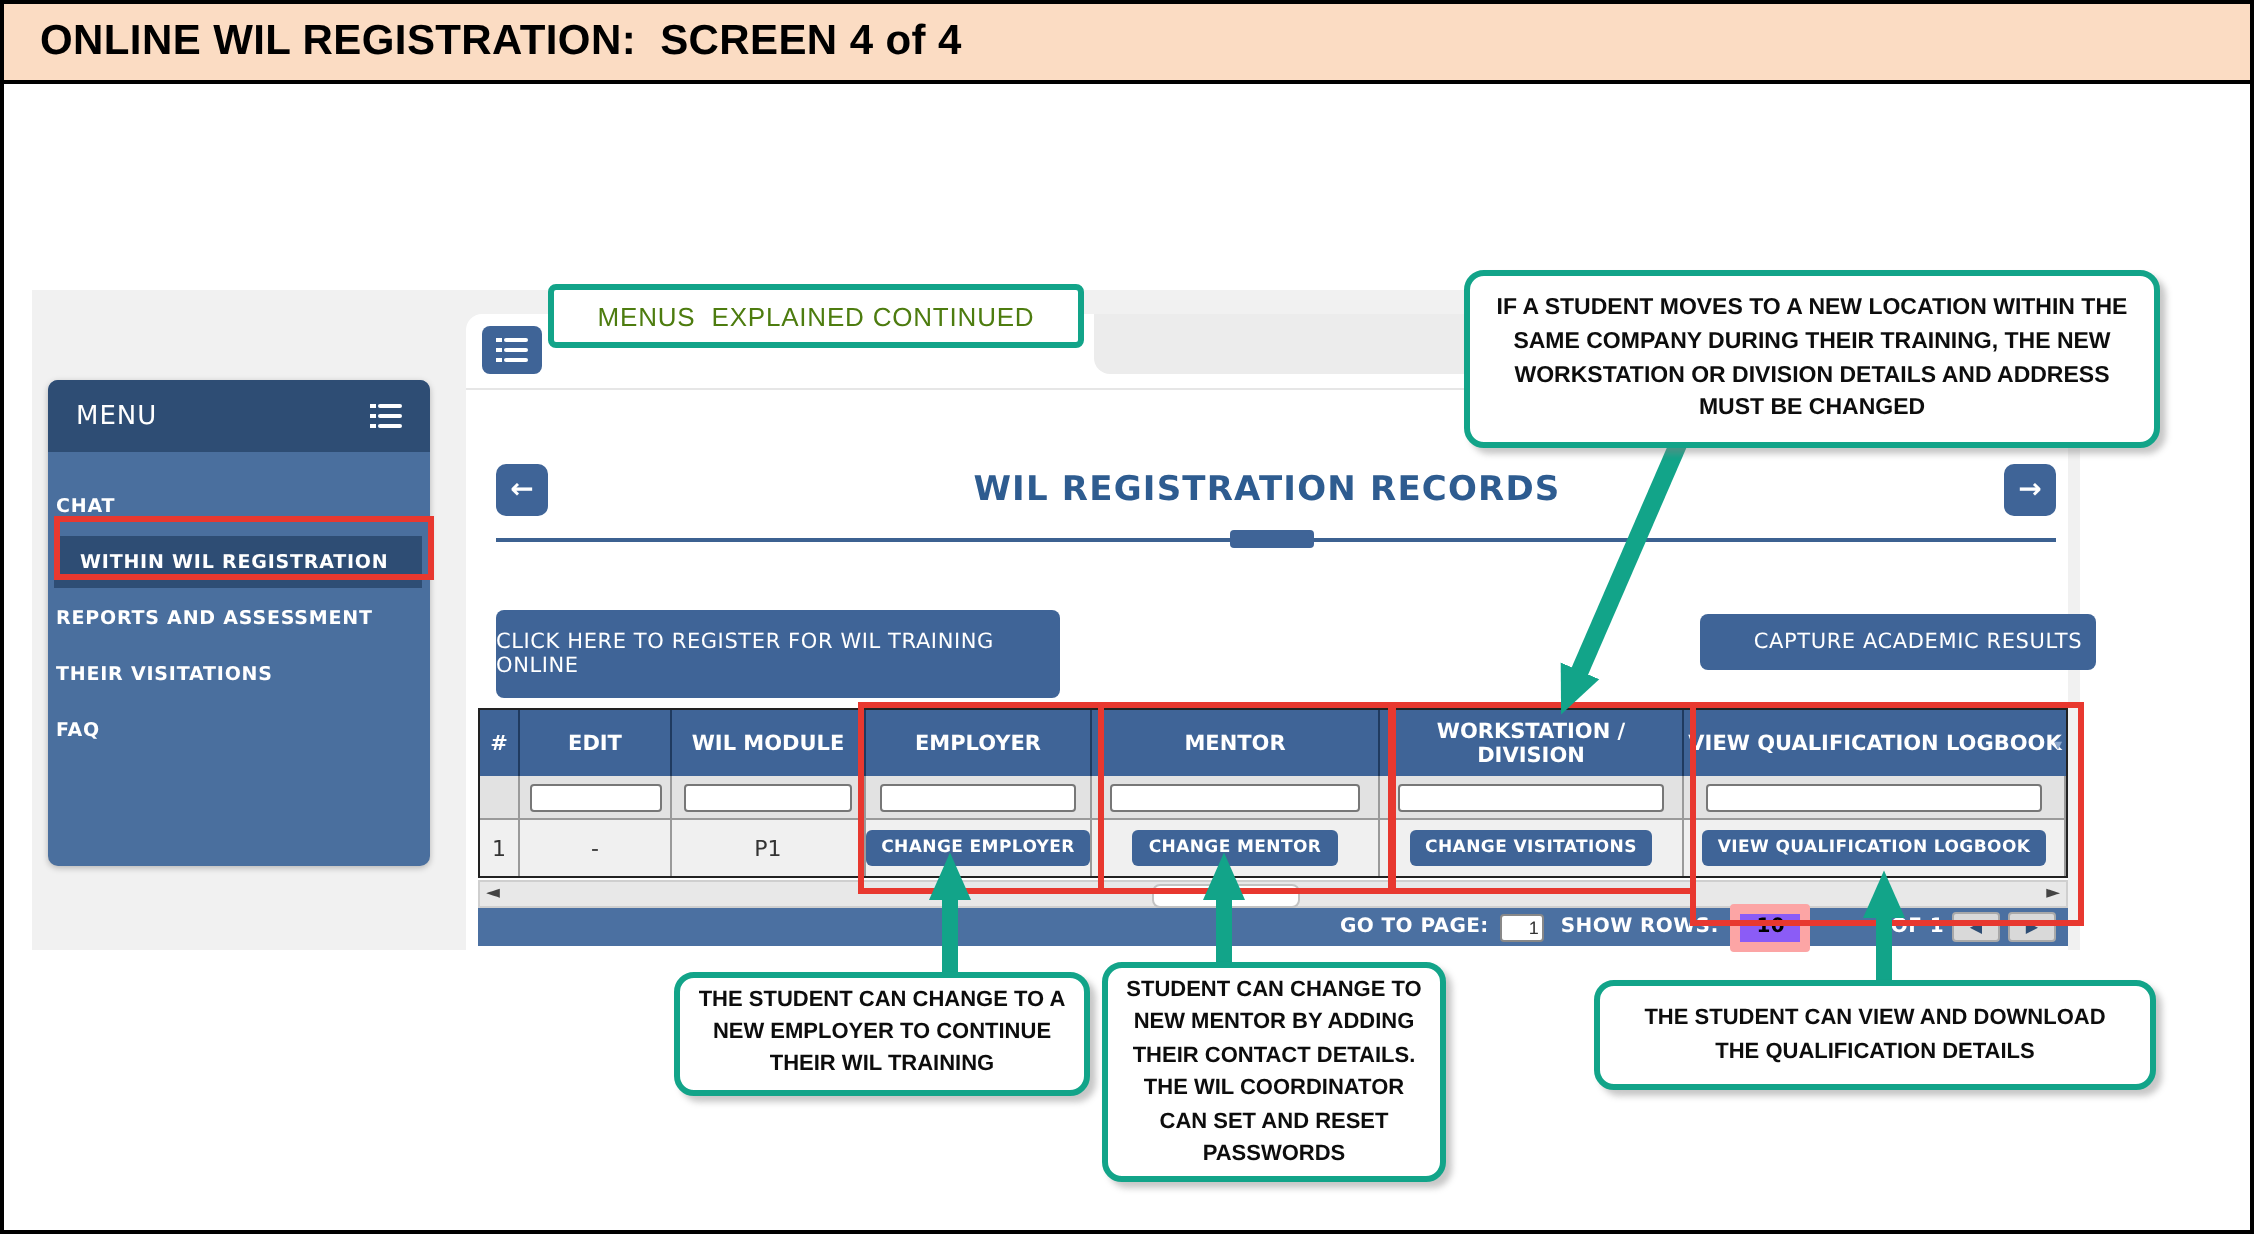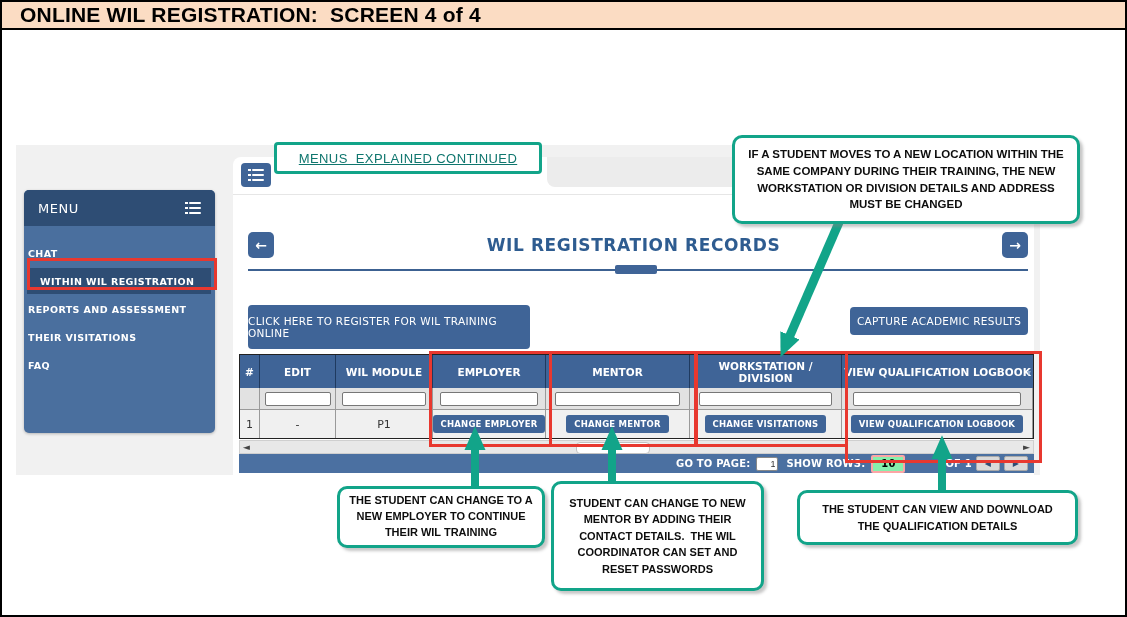--- a/index.html
+++ b/index.html
@@ -1,20 +1,20 @@
 <!DOCTYPE html>
 <html><head>
 <meta charset="utf-8">
 <style>
   html,body{margin:0;padding:0;background:#fff;}
   .stage{position:relative;width:1127px;height:617px;background:#fff;border:2px solid #000;box-sizing:border-box;
          font-family:"DejaVu Sans",sans-serif;overflow:hidden;}
 
   
-  .band{position:absolute;left:0;top:0;width:100%;height:28px;background:#fbdcc3;border-bottom:2px solid #000;
+  .band{position:absolute;left:0;top:0;width:100%;height:40px;background:#fbdcc3;border-bottom:2px solid #000;
         display:flex;align-items:center;box-sizing:border-box;}
   .band span{font-family:"Liberation Sans",sans-serif;font-weight:700;font-size:21px;color:#000;
              margin-left:18px;letter-spacing:.2px;white-space:pre-wrap;}
 
   
   .appbg{position:absolute;left:14px;top:143px;width:1024px;height:330px;background:#f1f1f1;z-index:1;}
 
   
   .sidebar{position:absolute;left:22px;top:188px;width:191px;height:243px;background:#4a6f9e;border-radius:5px;
            z-index:2;box-shadow:0 1px 3px rgba(0,0,0,.25);}
@@ -67,35 +67,35 @@
 
   .hscroll{position:absolute;left:6px;top:283px;width:795px;height:14px;background:#e8e8e8;border:1px solid #cfcfcf;
            box-sizing:border-box;}
   .hthumb{position:absolute;left:336px;top:1px;width:72px;height:10px;background:#fff;border:1px solid #c2c2c2;border-radius:4px;}
   .harrow{position:absolute;top:1px;font-size:9px;color:#444;cursor:pointer;}
 
   .tfoot{position:absolute;left:6px;top:297px;width:795px;height:19px;background:#4b70a1;display:flex;align-items:center;
          justify-content:flex-end;color:#fff;font-size:10px;font-weight:700;letter-spacing:.2px;}
   .pginput{width:22px;height:14px;border:1px solid #888;border-radius:2px;background:#fff;margin:0 8px 0 6px;
            font-size:9px;text-align:right;color:#333;padding:0 2px;box-sizing:border-box;}
-  .rowsbox{width:30px;height:14px;background:#86efac;border:2px solid #fca5a5;border-radius:2px;color:#000;
+  .rowsbox{width:30px;height:14px;background:#8b5cf6;border:5px solid #fca5a5;border-radius:2px;color:#000;
            font-size:10px;font-weight:700;display:flex;align-items:center;justify-content:center;margin:0 4px 0 6px;}
   .oflabel{margin-left:36px;}
   .pgbtn{width:22px;height:13px;background:#d9d9d9;border:1px solid #a9a9a9;border-radius:2px;color:#2e4d74;
          font-size:8px;display:flex;align-items:center;justify-content:center;margin-left:4px;cursor:pointer;}
 
   
   .redbox{position:absolute;border:3px solid #e8382f;z-index:5;pointer-events:none;}
 
   
   .callout{position:absolute;background:#fff;border:3px solid #12a489;border-radius:10px;z-index:7;
            display:flex;align-items:center;justify-content:center;text-align:center;
            font-family:"Liberation Sans",sans-serif;font-weight:700;color:#0d0d0d;
            box-shadow:3px 3px 3px rgba(130,130,130,.45);box-sizing:border-box;white-space:pre-wrap;}
-  .menus-note{border-radius:4px;font-weight:400;color:#0f766e;font-size:13px;letter-spacing:.4px;box-shadow:none;text-decoration:underline;}
+  .menus-note{border-radius:4px;font-weight:400;color:#4d7c0f;font-size:13px;letter-spacing:.4px;box-shadow:none;}
 
   .arrowlayer{position:absolute;left:0;top:0;width:1127px;height:617px;z-index:6;pointer-events:none;}
 </style>
 </head>
 <body>
 
 <div class="stage">
 
   <div class="band">
     <span>ONLINE WIL REGISTRATION:  SCREEN 4 of 4</span>
@@ -142,21 +142,21 @@
         </span>
     </div>
 
     <div class="navbtn" style="left:15px;top:75px;">←</div>
     <div class="navbtn" style="left:769px;top:75px;">→</div>
     <div class="title">WIL REGISTRATION RECORDS</div>
     <div class="divider"></div>
     <div class="divseg"></div>
 
     <div class="bigbtn" style="left:15px;top:148px;width:282px;height:44px;">CLICK HERE TO REGISTER FOR WIL TRAINING ONLINE</div>
-    <div class="bigbtn" style="left:617px;top:150px;width:178px;height:28px;">CAPTURE ACADEMIC RESULTS</div>
+    <div class="bigbtn" style="left:617px;top:150px;width:178px;height:28px;padding-left:20px;">CAPTURE ACADEMIC RESULTS</div>
 
     <div class="table">
       <div class="trow">
         <div class="th c0">#</div>
         <div class="th c1">EDIT</div>
         <div class="th c2">WIL MODULE</div>
         <div class="th c3">EMPLOYER</div>
         <div class="th c4">MENTOR</div>
         <div class="th c5">WORKSTATION / DIVISION</div>
         <div class="th c6">
@@ -238,17 +238,17 @@
     <line x1="610" y1="481" x2="610" y2="443" stroke="#12a489" stroke-width="8" marker-end="url(#ah)"></line>
     <line x1="940" y1="490" x2="940" y2="452" stroke="#12a489" stroke-width="8" marker-end="url(#ah)"></line>
   </svg>
 
   <div class="callout menus-note" style="left:272px;top:140px;width:268px;height:32px;">MENUS  EXPLAINED CONTINUED</div>
 
   <div class="callout" style="left:730px;top:133px;width:348px;height:89px;font-size:11.5px;line-height:1.45;padding:6px 10px;">IF A STUDENT MOVES TO A NEW LOCATION WITHIN THE SAME COMPANY DURING THEIR TRAINING, THE NEW WORKSTATION OR DIVISION DETAILS AND ADDRESS MUST BE CHANGED</div>
 
   <div class="callout" style="left:335px;top:484px;width:208px;height:62px;font-size:11px;line-height:1.45;padding:4px 3px;">THE STUDENT CAN CHANGE TO A NEW EMPLOYER TO CONTINUE THEIR WIL TRAINING</div>
 
-  <div class="callout" style="left:549px;top:479px;width:213px;height:110px;font-size:11px;line-height:1.5;padding:4px 8px;">STUDENT CAN CHANGE TO NEW MENTOR BY ADDING THEIR CONTACT DETAILS.  THE WIL COORDINATOR CAN SET AND RESET PASSWORDS</div>
+  <div class="callout" style="left:549px;top:479px;width:172px;height:110px;font-size:11px;line-height:1.5;padding:4px 8px;">STUDENT CAN CHANGE TO NEW MENTOR BY ADDING THEIR CONTACT DETAILS.  THE WIL COORDINATOR CAN SET AND RESET PASSWORDS</div>
 
   <div class="callout" style="left:795px;top:488px;width:281px;height:55px;font-size:11px;line-height:1.5;padding:4px 12px;">THE STUDENT CAN VIEW AND DOWNLOAD THE QUALIFICATION DETAILS</div>
 
 </div>
 
 </body></html>

